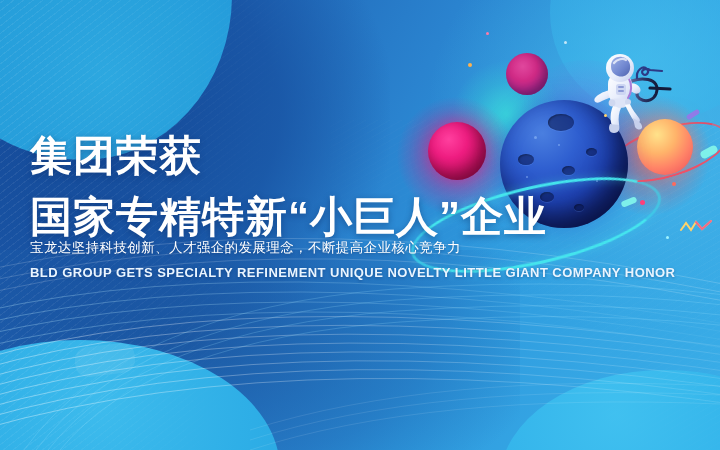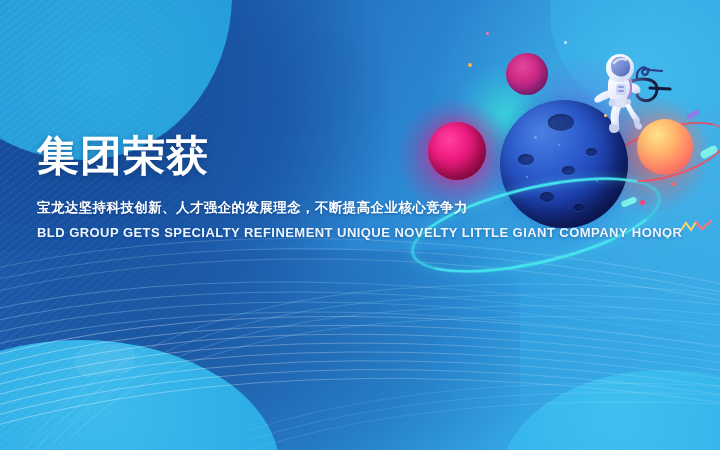--- a/index.html
+++ b/index.html
@@ -240,40 +240,39 @@
     left: 588px; top: 48px;
     width: 84px; height: 88px;
   }
 
   
   .bit { position: absolute; }
 
   
   .text-block {
     position: absolute;
-    left: 37px;
+    left: 30px;
     top: 134px;
     width: 620px;
     z-index: 30;
   }
   .headline1, .headline2 {
     color: #ffffff;
     font-weight: bold;
     letter-spacing: 1px;
     line-height: 1.06;
     text-shadow: 0 2px 6px rgba(10,40,95,.45);
     white-space: nowrap;
   }
   .headline1 { font-size: 42px; }
   .headline2 { font-size: 42px; margin-top: 16px; }
   .subtitle-cn {
-    margin-top: 20px;
     color: #ffffff;
     font-size: 13.5px;
-    font-weight: bold;
+    font-weight: normal;
     letter-spacing: .4px;
     text-shadow: 0 1px 3px rgba(10,40,95,.45);
     white-space: nowrap;
   }
   .subtitle-en {
     margin-top: 8px;
     color: #eaf5ff;
     font-size: 13px;
     font-weight: bold;
     letter-spacing: .45px;
@@ -446,17 +445,18 @@
   <div class="bit" style="left:640px; top:200px; width:5px; height:5px; border-radius:50%; background:#ff3f7a;"></div>
   <div class="bit" style="left:672px; top:182px; width:4px; height:4px; border-radius:50%; background:#ff6a5c;"></div>
   <div class="bit" style="left:468px; top:63px; width:4px; height:4px; border-radius:50%; background:#ffb24d;"></div>
   <div class="bit" style="left:486px; top:32px; width:3px; height:3px; border-radius:50%; background:#ff7aa8;"></div>
   <div class="bit" style="left:604px; top:114px; width:3px; height:3px; border-radius:50%; background:#ffd36b;"></div>
   <div class="bit" style="left:564px; top:41px; width:3px; height:3px; border-radius:50%; background:#ffffff; opacity:.7;"></div>
   <div class="bit" style="left:666px; top:236px; width:3px; height:3px; border-radius:50%; background:#9ff3ff;"></div>
 
   <div class="text-block">
     <div class="headline1">集团荣获</div>
+    <div class="headline2">国家专精特新“小巨人”企业</div>
     <div class="subtitle-cn">宝龙达坚持科技创新、人才强企的发展理念，不断提高企业核心竞争力</div>
     <div class="subtitle-en">BLD GROUP GETS SPECIALTY REFINEMENT UNIQUE NOVELTY LITTLE GIANT COMPANY HONOR</div>
   </div>
 
 </div>
 
 </body></html>

